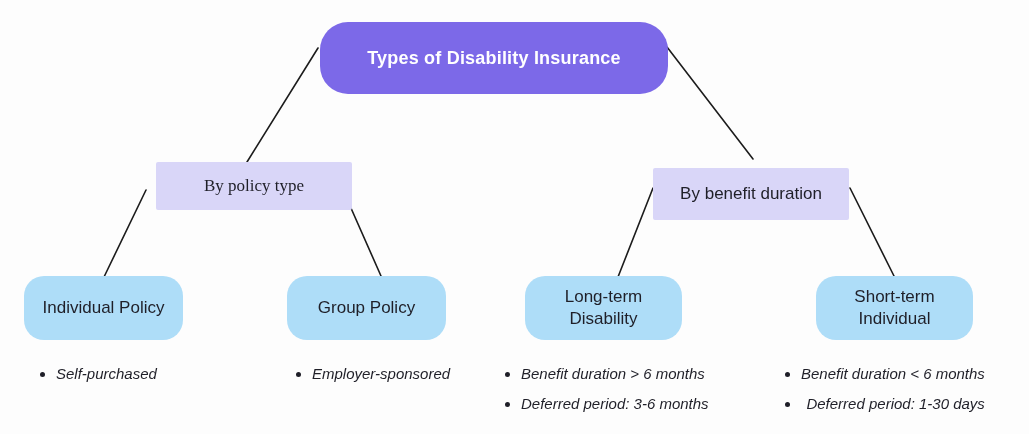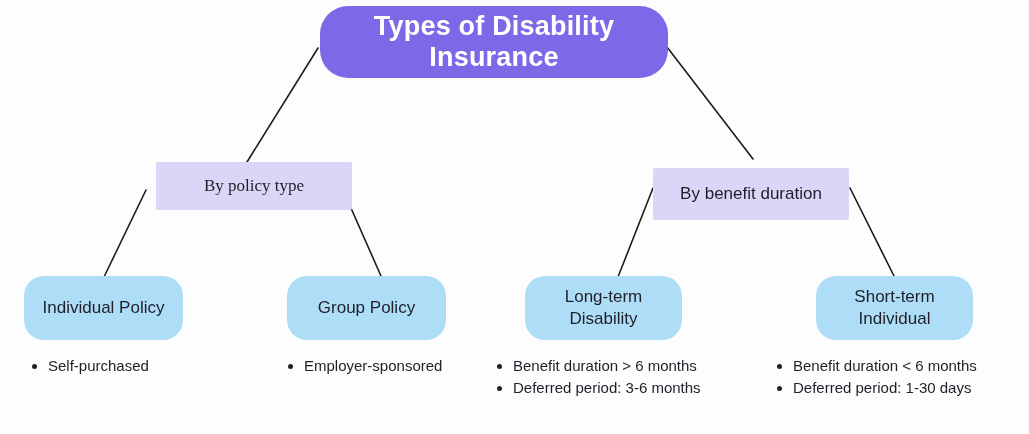--- a/index.html
+++ b/index.html
@@ -32,27 +32,27 @@
     position: absolute;
     display: flex;
     align-items: center;
     justify-content: center;
     text-align: center;
     box-sizing: border-box;
     color: var(--text-dark, #1f1f28);
   }
   .node.root {
     left: 320px;
-    top: 6px;
+    top: 22px;
     width: 348px;
     height: 72px;
     background: var(--root-fill, #7c69e8);
     color: var(--root-text, #ffffff);
     border-radius: 28px;
-    font-size: 27px;
+    font-size: 18px;
     font-weight: bold;
     letter-spacing: 0.2px;
   }
   .node.branch {
     background: var(--branch-fill, #d9d6f8);
     border-radius: 2px;
     font-size: 17px;
   }
   .node.branch.policy-type {
     left: 156px;
@@ -85,25 +85,25 @@
   .bullets {
     position: absolute;
     margin: 0;
     padding: 0 0 0 17px;
     list-style: disc outside;
     font-size: 15px;
     line-height: 22px;
     color: var(--text-dark, #1f1f28);
     top: 355px;
   }
-  .bullets li { margin: 0; }
+  .bullets li { margin: 8px; font-style: italic; }
   .bullets.individual { left: 31px; }
   .bullets.group      { left: 287px; }
   .bullets.longterm   { left: 496px; }
-  .bullets.shortterm  { left: 776px; }
+  .bullets.shortterm  { left: 776px; text-align: right; }
 </style>
 </head>
 <body>
 
 <div class="canvas">
 
   <svg class="connectors" viewBox="0 0 1029 434" xmlns="http://www.w3.org/2000/svg">
     <line x1="318" y1="48" x2="247" y2="162"></line>
     <line x1="667" y1="47" x2="753" y2="159"></line>
     <line x1="146" y1="190" x2="104" y2="277"></line>

